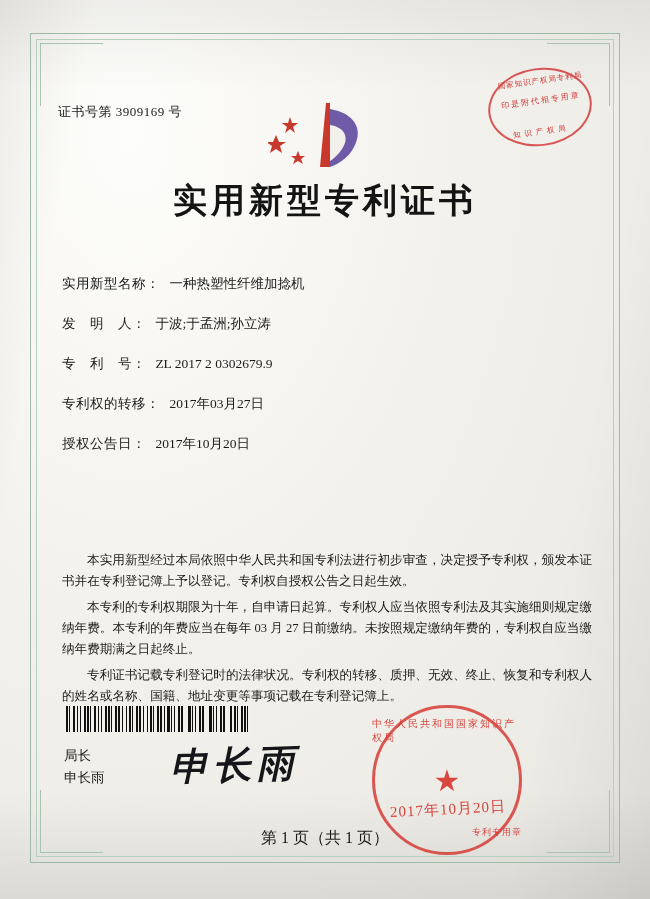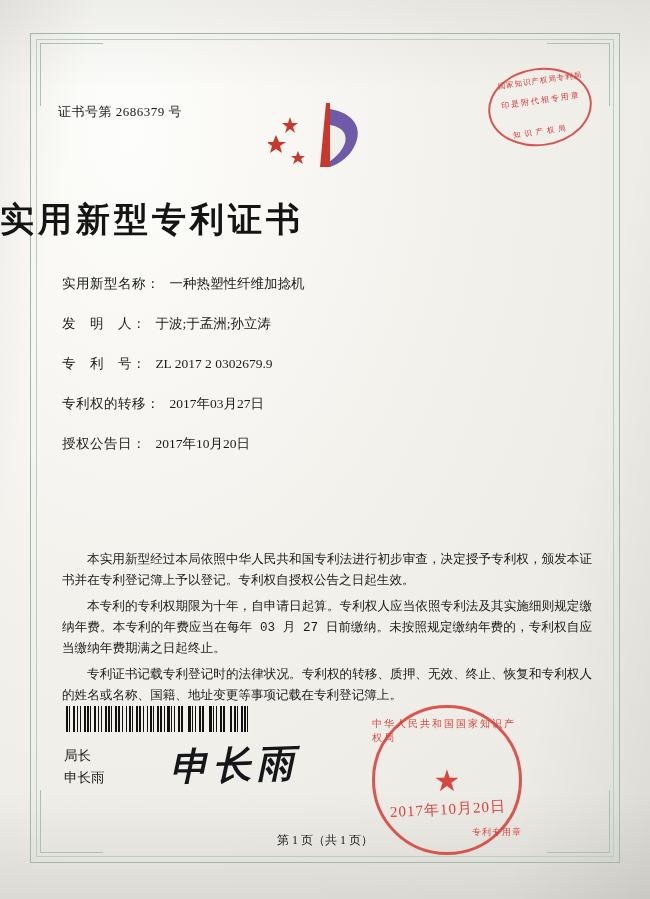--- a/index.html
+++ b/index.html
@@ -116,21 +116,22 @@
     font-size: 8px;
     line-height: 10px;
     color: #d23b3b;
     transform: rotate(-8deg);
   }
 
   .title {
     position: absolute;
     left: 0;
     right: 0;
-    top: 197px;
+    top: 178px;
+    text-align: center;
     font-size: 34px;
     font-weight: bold;
     letter-spacing: 4px;
     color: #141414;
     font-family: "Liberation Serif", "DejaVu Serif", serif;
   }
 
   .fields {
     position: absolute;
     left: 62px;
@@ -151,21 +152,20 @@
   .field .val {
     display: inline-block;
     margin-left: 6px;
   }
 
   .paras {
     position: absolute;
     left: 62px;
     right: 58px;
     top: 550px;
-    font-family: Liberation Mono, monospace;
   }
   .para {
     font-size: 12.6px;
     line-height: 21px;
     color: #1b1b1b;
     text-indent: 25px;
     text-align: justify;
     margin-bottom: 5px;
   }
 
@@ -262,38 +262,38 @@
     letter-spacing: 1px;
     transform: rotate(-3deg);
     font-family: "Liberation Serif", serif;
   }
 
   .page-footer {
     position: absolute;
     left: 0; right: 0;
     bottom: 50px;
     text-align: center;
-    font-size: 12px;
+    font-size: 16px;
     color: #1b1b1b;
   }
 </style>
 </head>
 <body>
 
 <div class="page">
   <div class="paper-shade"></div>
 
   <div class="border-outer"></div>
   <div class="border-inner"></div>
   <div class="corner tl"></div>
   <div class="corner tr"></div>
   <div class="corner bl"></div>
   <div class="corner br"></div>
 
-  <div class="cert-no">证书号第 2686379 号</div>
+  <div class="cert-no">证书号第 3909169 号</div>
 
   <div class="logo">
     <svg width="115" height="80" viewBox="0 0 115 80" xmlns="http://www.w3.org/2000/svg">
       <g fill="#c8382c">
         <polygon points="8,40 11,47 18,47 12,51 14,58 8,54 2,58 4,51 -2,47 5,47"></polygon>
         <polygon points="22,22 24,28 30,28 25,32 27,38 22,34 17,38 19,32 14,28 20,28"></polygon>
         <polygon points="30,56 32,61 37,61 33,64 35,69 30,66 25,69 27,64 23,61 28,61"></polygon>
       </g>
       <path d="M58 8 L62 8 L62 72 L52 72 Z" fill="#c8382c"></path>
       <path d="M62 14 C86 18, 96 34, 86 52 C80 64, 68 70, 62 72 Z" fill="#6f5aa8"></path>

